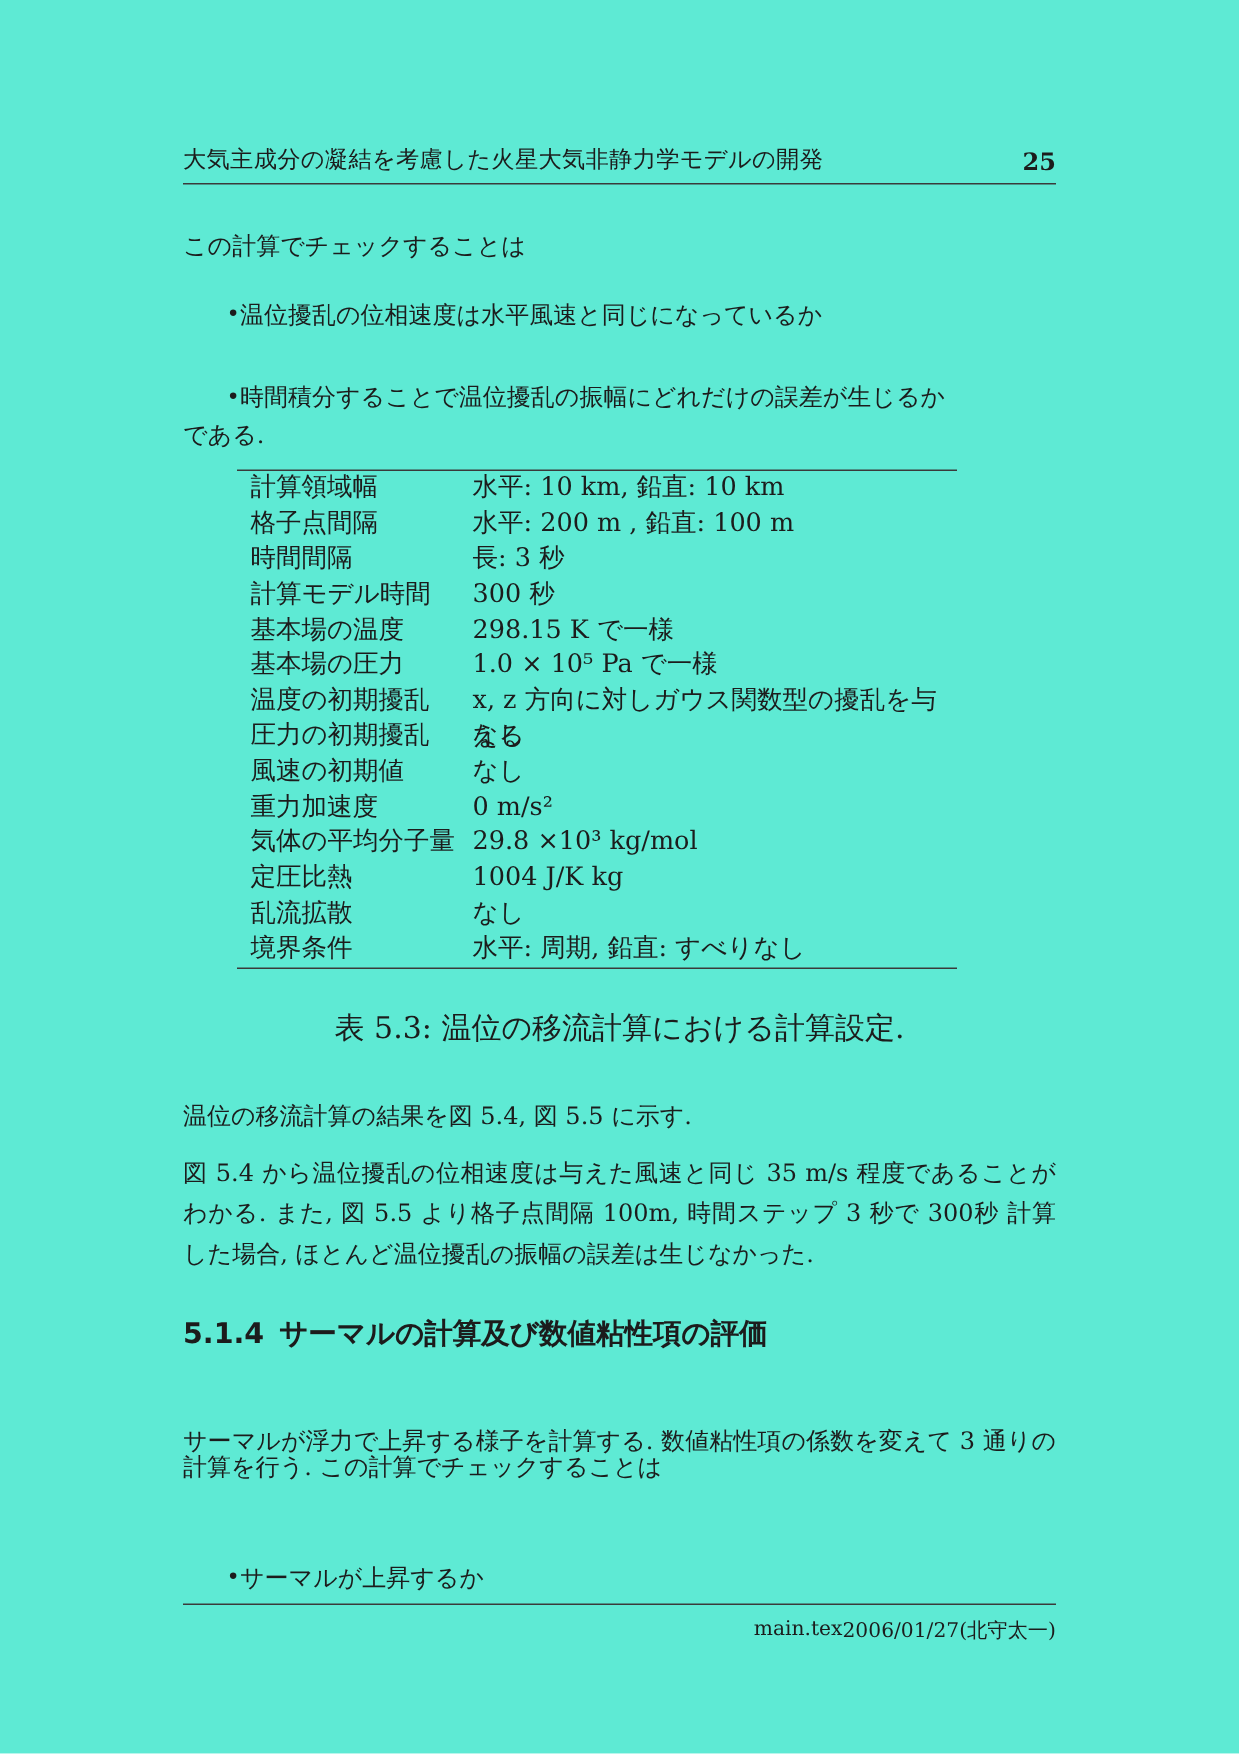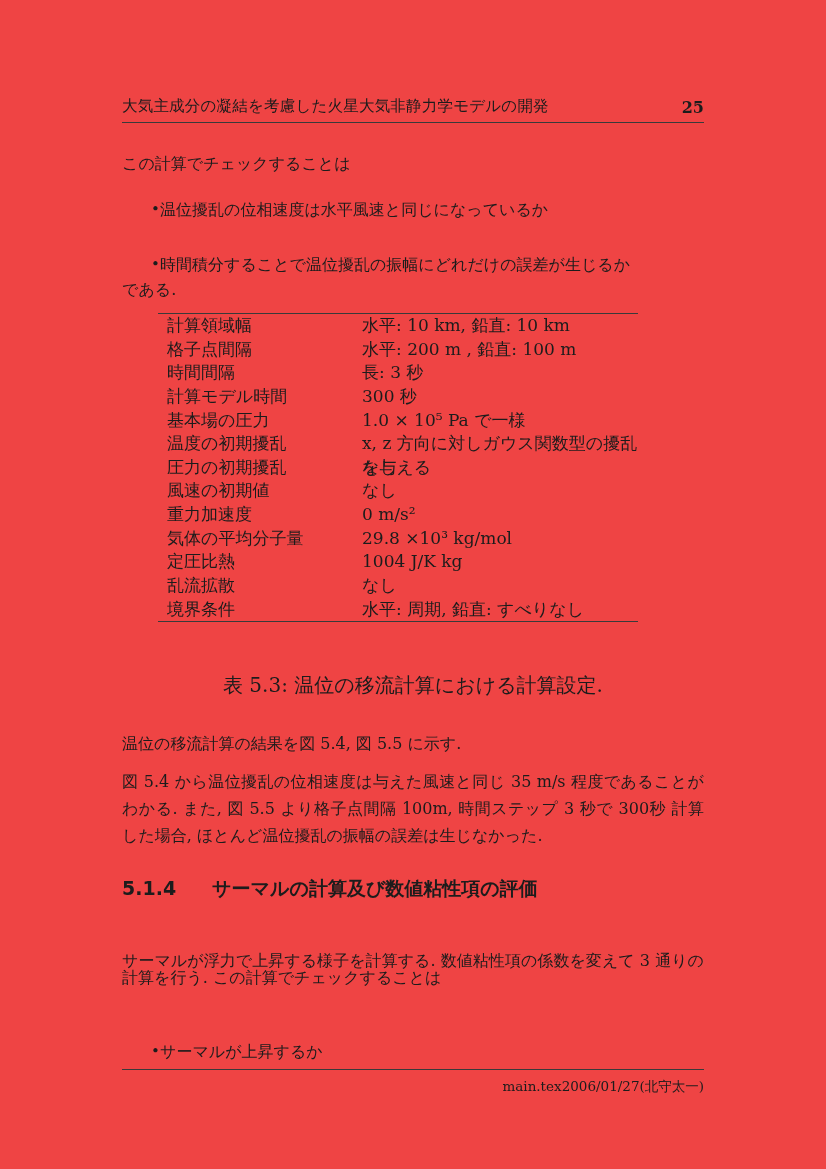--- a/index.html
+++ b/index.html
@@ -1,19 +1,19 @@
 <!DOCTYPE html>
 <html><head>
 <meta charset="utf-8">
 <style>
   html,body{margin:0;padding:0;background:#ffffff;}
   .page{
     position:relative;
     width:826px;height:1169px;
-    background:#ef4444;
+    background:#5eead4;
     font-family:"DejaVu Serif","Liberation Serif",serif;
     color:#1c1c1c;
     overflow:hidden;
   }
   .abs{position:absolute;left:122px;width:582px;}
 
   
   .running-header{
     top:96px;
     display:flex;justify-content:space-between;align-items:flex-end;
@@ -37,33 +37,33 @@
   .b3{top:1004px;}
 
   
   .settings-table{
     position:absolute;left:158px;top:313px;width:480px;
     border-top:1.6px solid #3a3a3a;border-bottom:1.6px solid #3a3a3a;
     font-size:17px;
   }
   .trow{display:flex;height:23.65px;line-height:23.65px;}
   .trow .tlabel{width:157px;box-sizing:border-box;padding-left:9px;flex:none;}
-  .trow .tvalue{flex:1;margin-left:47px;}
+  .trow .tvalue{flex:1;}
 
   .caption{top:672px;text-align:center;font-size:20px;}
 
   .para-results{top:730px;}
   .para-discussion{top:768px;text-align:justify;}
 
   .section-heading{
     top:876px;
     font-family:"DejaVu Sans","Liberation Sans",sans-serif;
     font-weight:bold;font-size:19px;
   }
-  .section-heading .secnum{margin-right:36px;}
+  .section-heading .secnum{margin-right:10px;}
 
   .para-thermal{top:952px;line-height:17px;text-align:justify;}
 
   
   .page-footer{
     top:1037px;
     border-top:1.2px solid #3a3a3a;
     padding-top:8px;
     display:flex;justify-content:flex-end;
     font-size:13.5px;
@@ -102,20 +102,24 @@
         <span class="tlabel">格子点間隔</span>
         <span class="tvalue">水平: 200 m , 鉛直: 100 m</span>
       </div>
     <div class="trow">
         <span class="tlabel">時間間隔</span>
         <span class="tvalue">長: 3 秒</span>
       </div>
     <div class="trow">
         <span class="tlabel">計算モデル時間</span>
         <span class="tvalue">300 秒</span>
+      </div>
+    <div class="trow">
+        <span class="tlabel">基本場の温度</span>
+        <span class="tvalue">298.15 K で一様</span>
       </div>
     <div class="trow">
         <span class="tlabel">基本場の圧力</span>
         <span class="tvalue">1.0 × 10⁵ Pa で一様</span>
       </div>
     <div class="trow">
         <span class="tlabel">温度の初期擾乱</span>
         <span class="tvalue">x, z 方向に対しガウス関数型の擾乱を与える</span>
       </div>
     <div class="trow">

